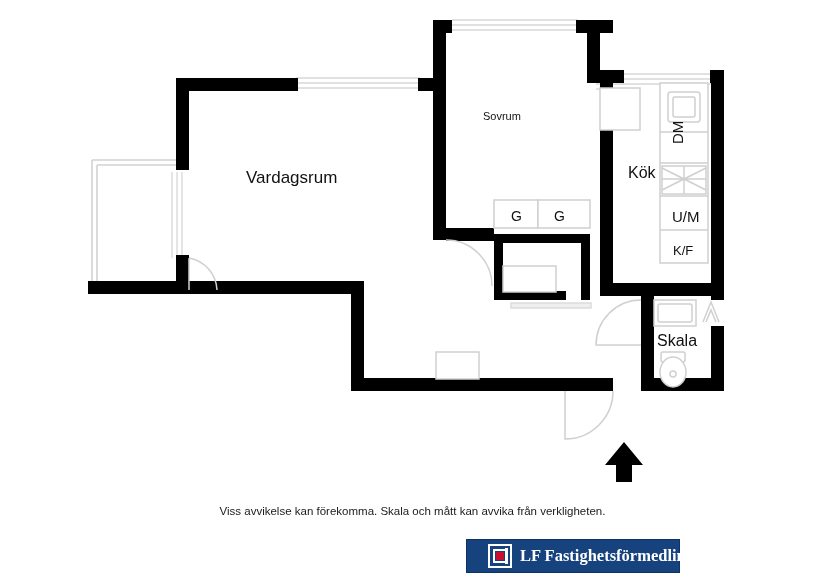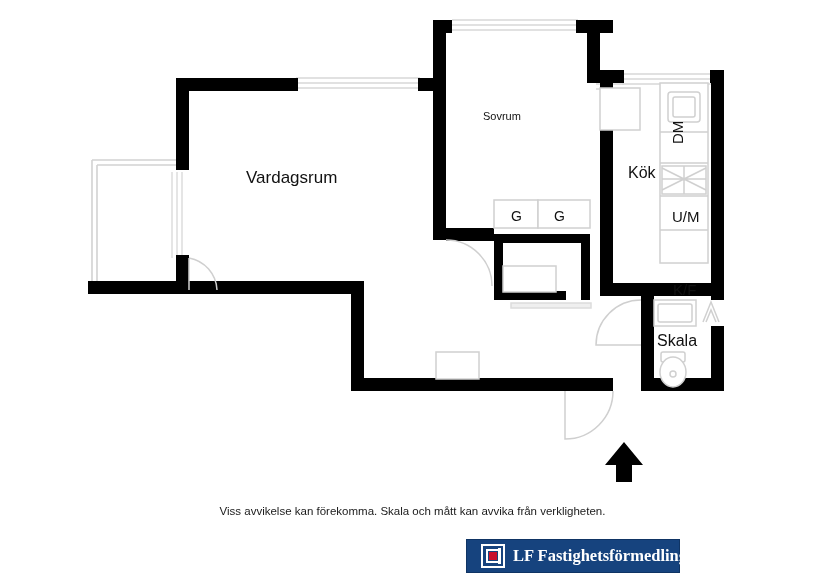--- a/index.html
+++ b/index.html
@@ -37,21 +37,21 @@
     pointer-events: none;
   }
   .lbl-vardagsrum { left: 246px; top: 168px; font-size: 17px; text-align: right; }
   .lbl-sovrum     { left: 483px; top: 110px; font-size: 11px; }
   .lbl-kok        { left: 628px; top: 164px; font-size: 16px; }
   .lbl-hall       { left: 503px; top: 250px; font-size: 16px; }
   .lbl-badrum     { left: 657px; top: 332px; font-size: 16px; }
   .lbl-g1         { left: 511px; top: 209px; font-size: 14px; }
   .lbl-g2         { left: 554px; top: 209px; font-size: 14px; }
   .lbl-um         { left: 672px; top: 209px; font-size: 15px; }
-  .lbl-kf         { left: 673px; top: 244px; font-size: 15px; margin-top: 38px; }
+  .lbl-kf         { left: 673px; top: 244px; font-size: 13px; }
   .lbl-dm {
     left: 670px; top: 144px;
     font-size: 15px;
     transform: rotate(-90deg);
     transform-origin: left top;
   }
   #disclaimer {
     position: absolute;
     left: 0;
     top: 505px;
@@ -65,21 +65,21 @@
     position: absolute;
     left: 466px;
     top: 539px;
     width: 214px;
     height: 34px;
     background: #16437e;
     border: 1px solid #0f3464;
     display: flex;
     align-items: center;
     box-sizing: border-box;
-    padding-left: 14px;
+    padding-left: 21px;
   }
   #brand-mark {
     width: 24px;
     height: 24px;
     position: relative;
     flex: 0 0 auto;
     background: #16437e;
     border: 2px solid #ffffff;
     box-sizing: border-box;
   }

